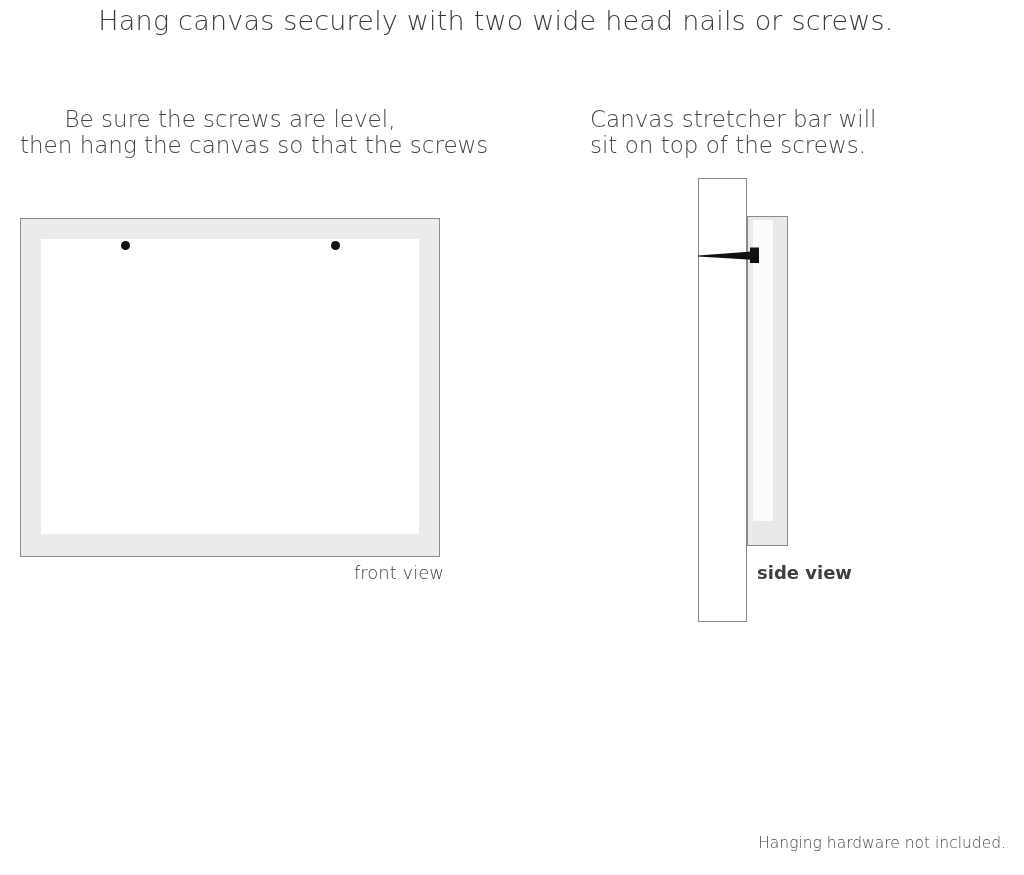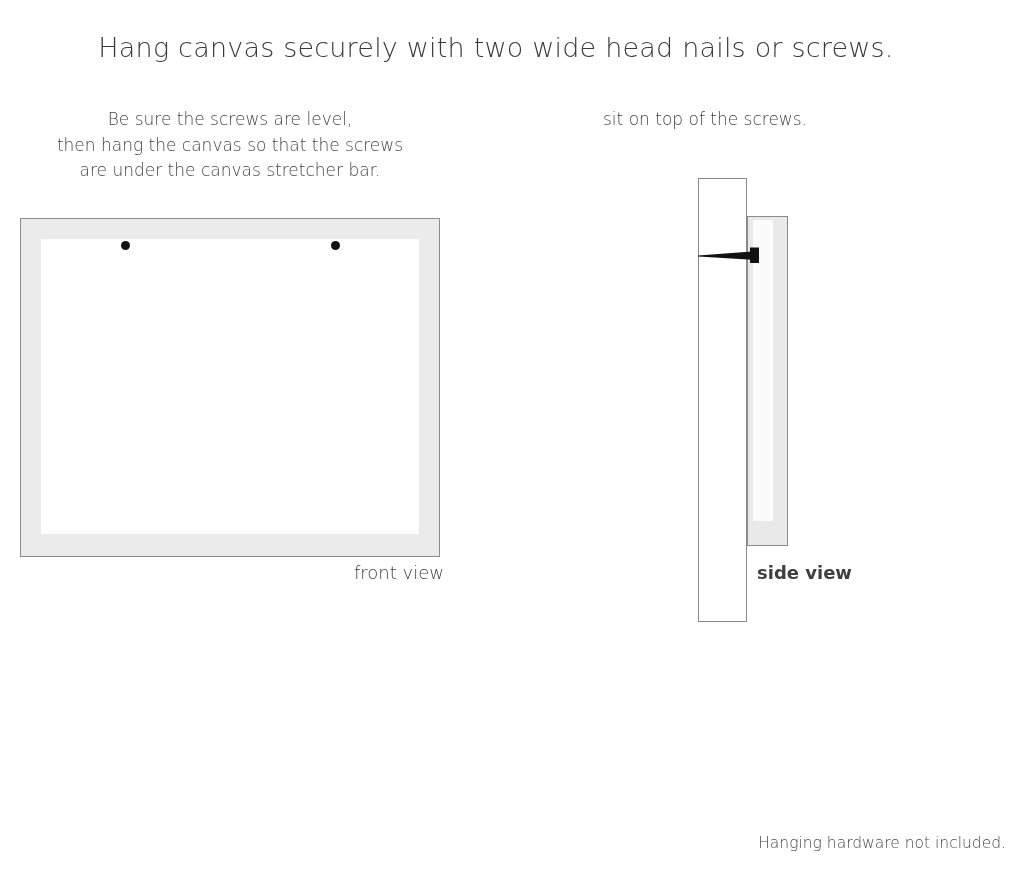--- a/index.html
+++ b/index.html
@@ -14,35 +14,35 @@
     overflow: hidden;
     font-family: "DejaVu Sans", "Liberation Sans", sans-serif;
     color: #3b3b3b;
     -webkit-font-smoothing: antialiased;
   }
 
   
   .title {
     position: absolute;
     left: 0;
-    top: 32px;
+    top: 5px;
     width: 992px;
     text-align: center;
     font-size: 27px;
     font-weight: 300;
     letter-spacing: 0.2px;
     color: #3a3a3a;
     white-space: nowrap;
   }
 
   
   .caption {
     position: absolute;
     text-align: center;
-    font-size: 17px;
+    font-size: 23px;
     font-weight: 300;
     line-height: 25.5px;
     color: #454545;
   }
   .caption-left {
     left: 20px;
     top: 107px;
     width: 420px;
   }
   .caption-right {
@@ -143,24 +143,24 @@
   .footer span { display: block; white-space: nowrap; }
 </style>
 </head>
 <body>
 
 <div class="title">Hang canvas securely with two wide head nails or screws.</div>
 
 <div class="caption caption-left">
   <span>Be sure the screws are level,</span>
   <span>then hang the canvas so that the screws</span>
-  <span>are under the canvas stretcher bar.</span>
 </div>
 
 <div class="caption caption-right">
+  <span>Canvas stretcher bar will</span>
   <span>sit on top of the screws.</span>
 </div>
 
 <div class="front-frame">
   <div class="front-canvas"></div>
 </div>
 <div class="screw-dot left"></div>
 <div class="screw-dot right"></div>
 <div class="view-label label-front">front view</div>
 

